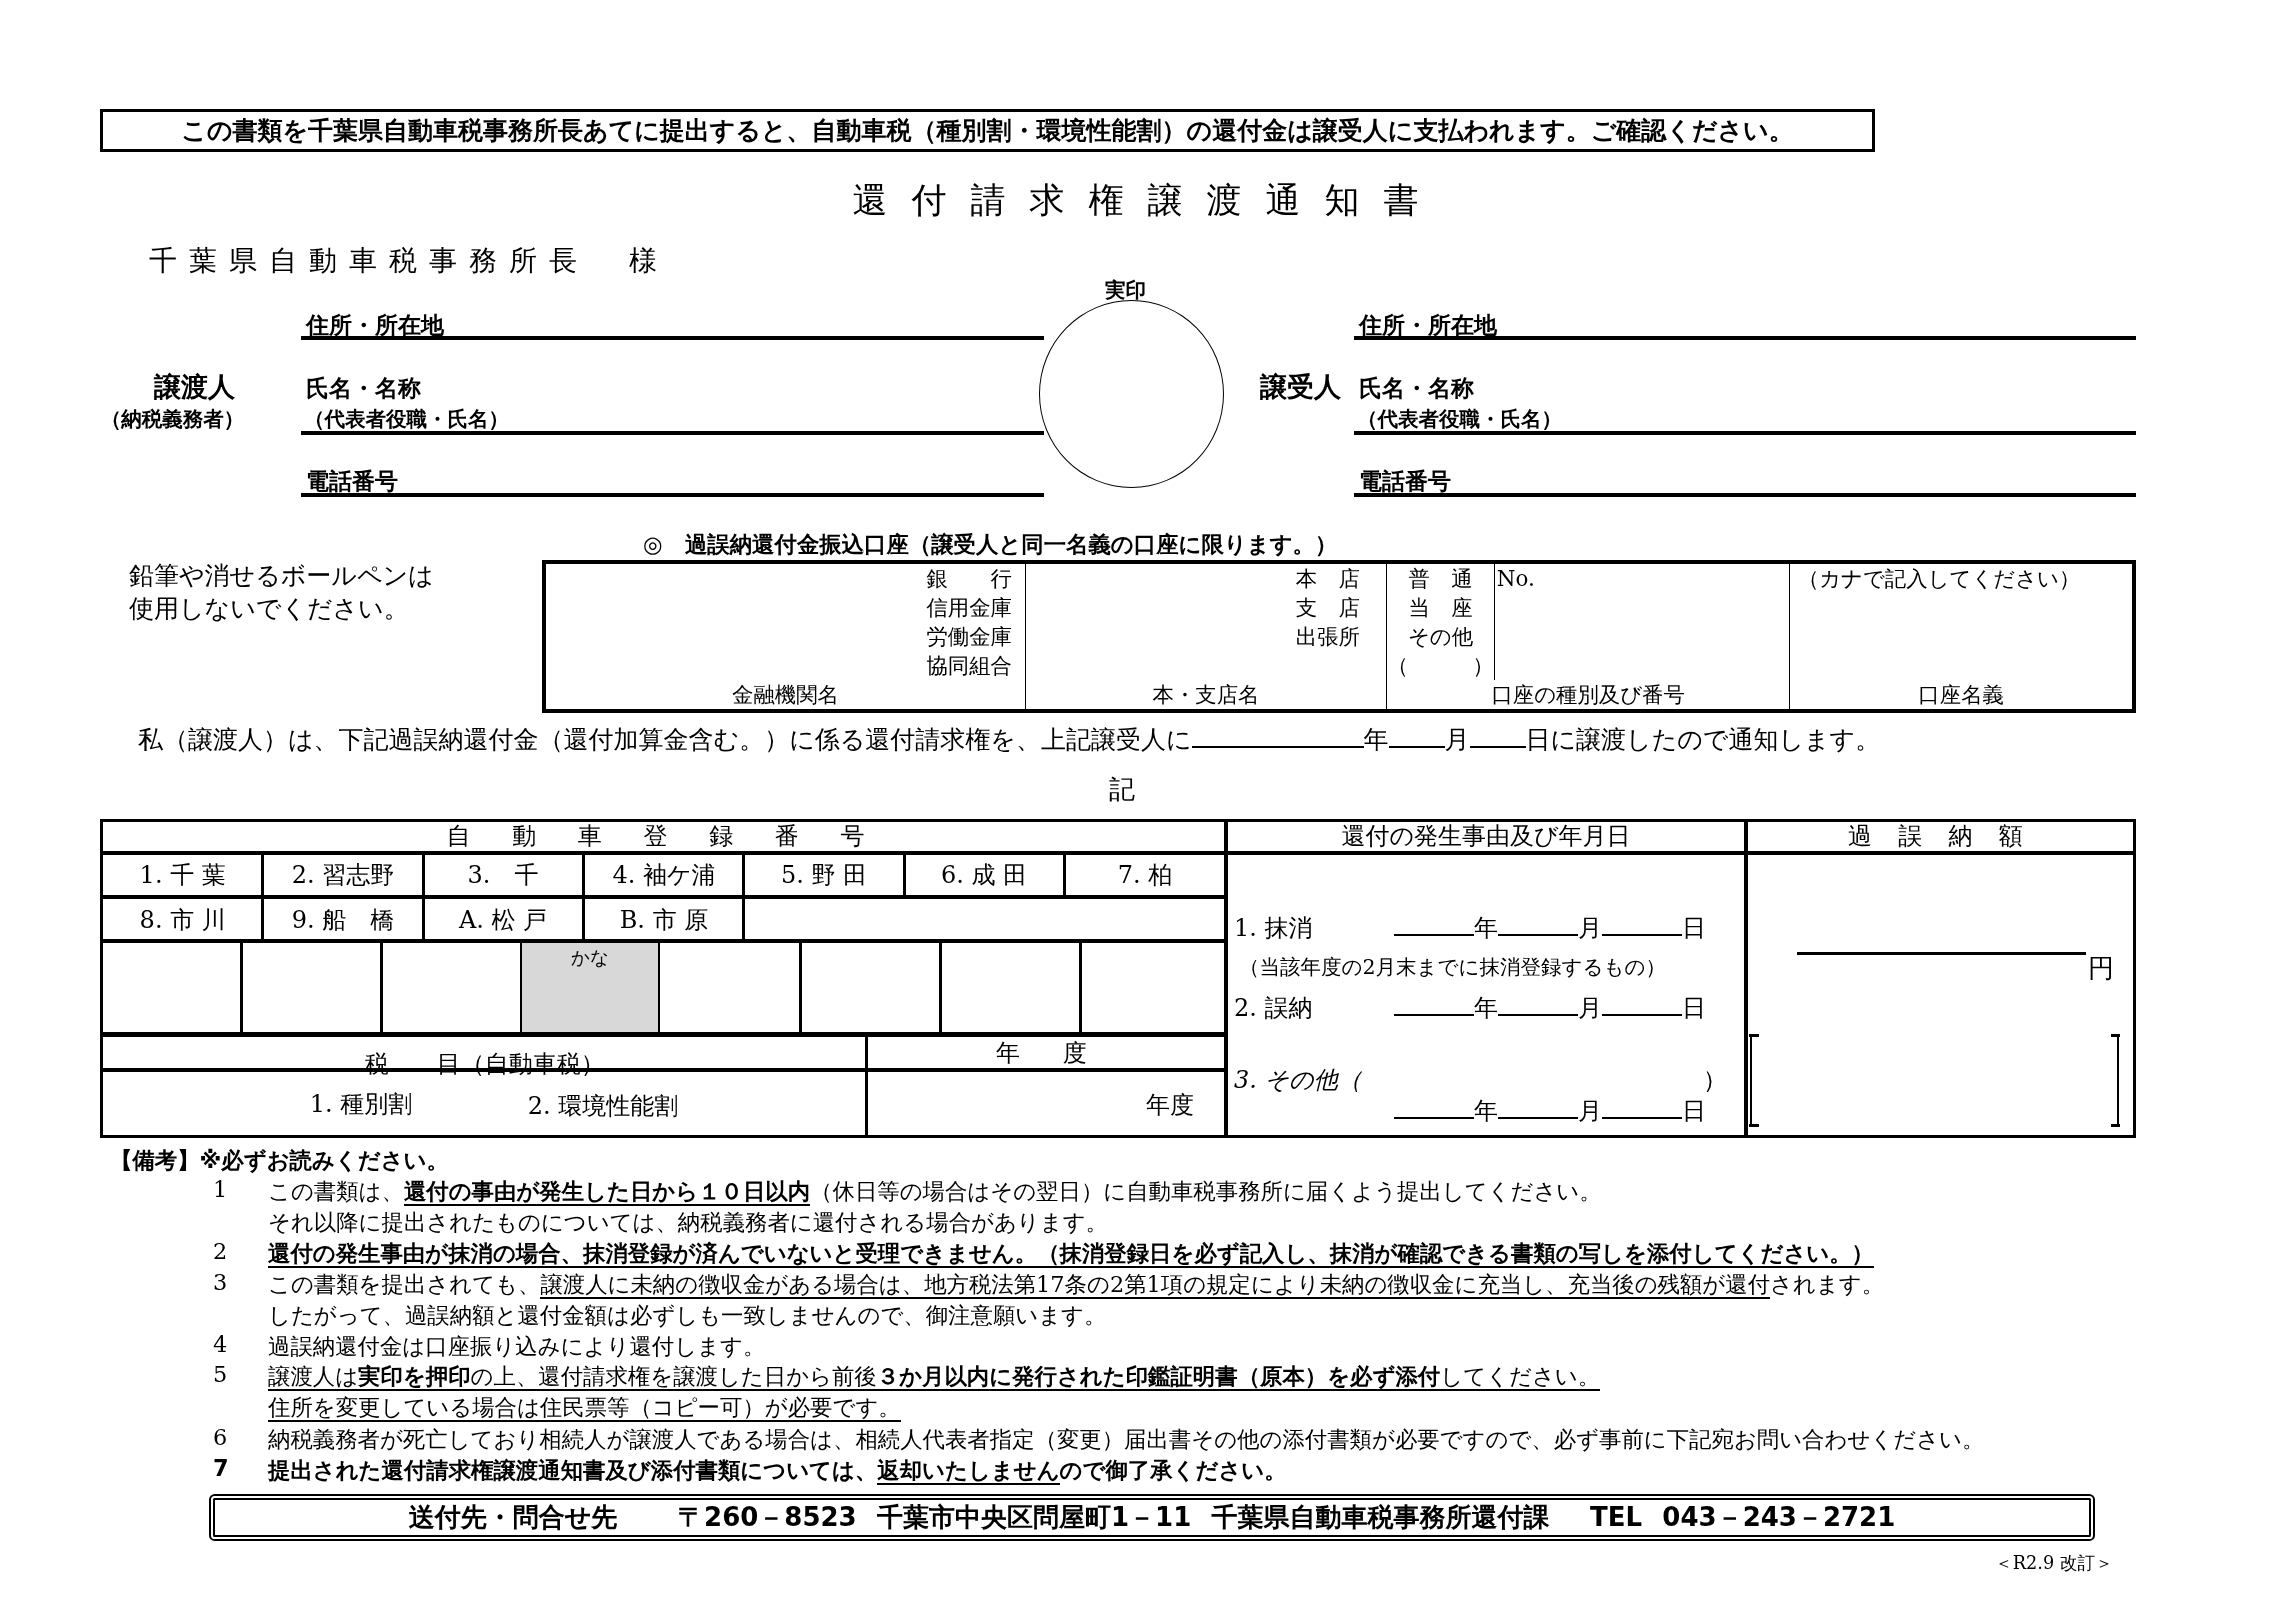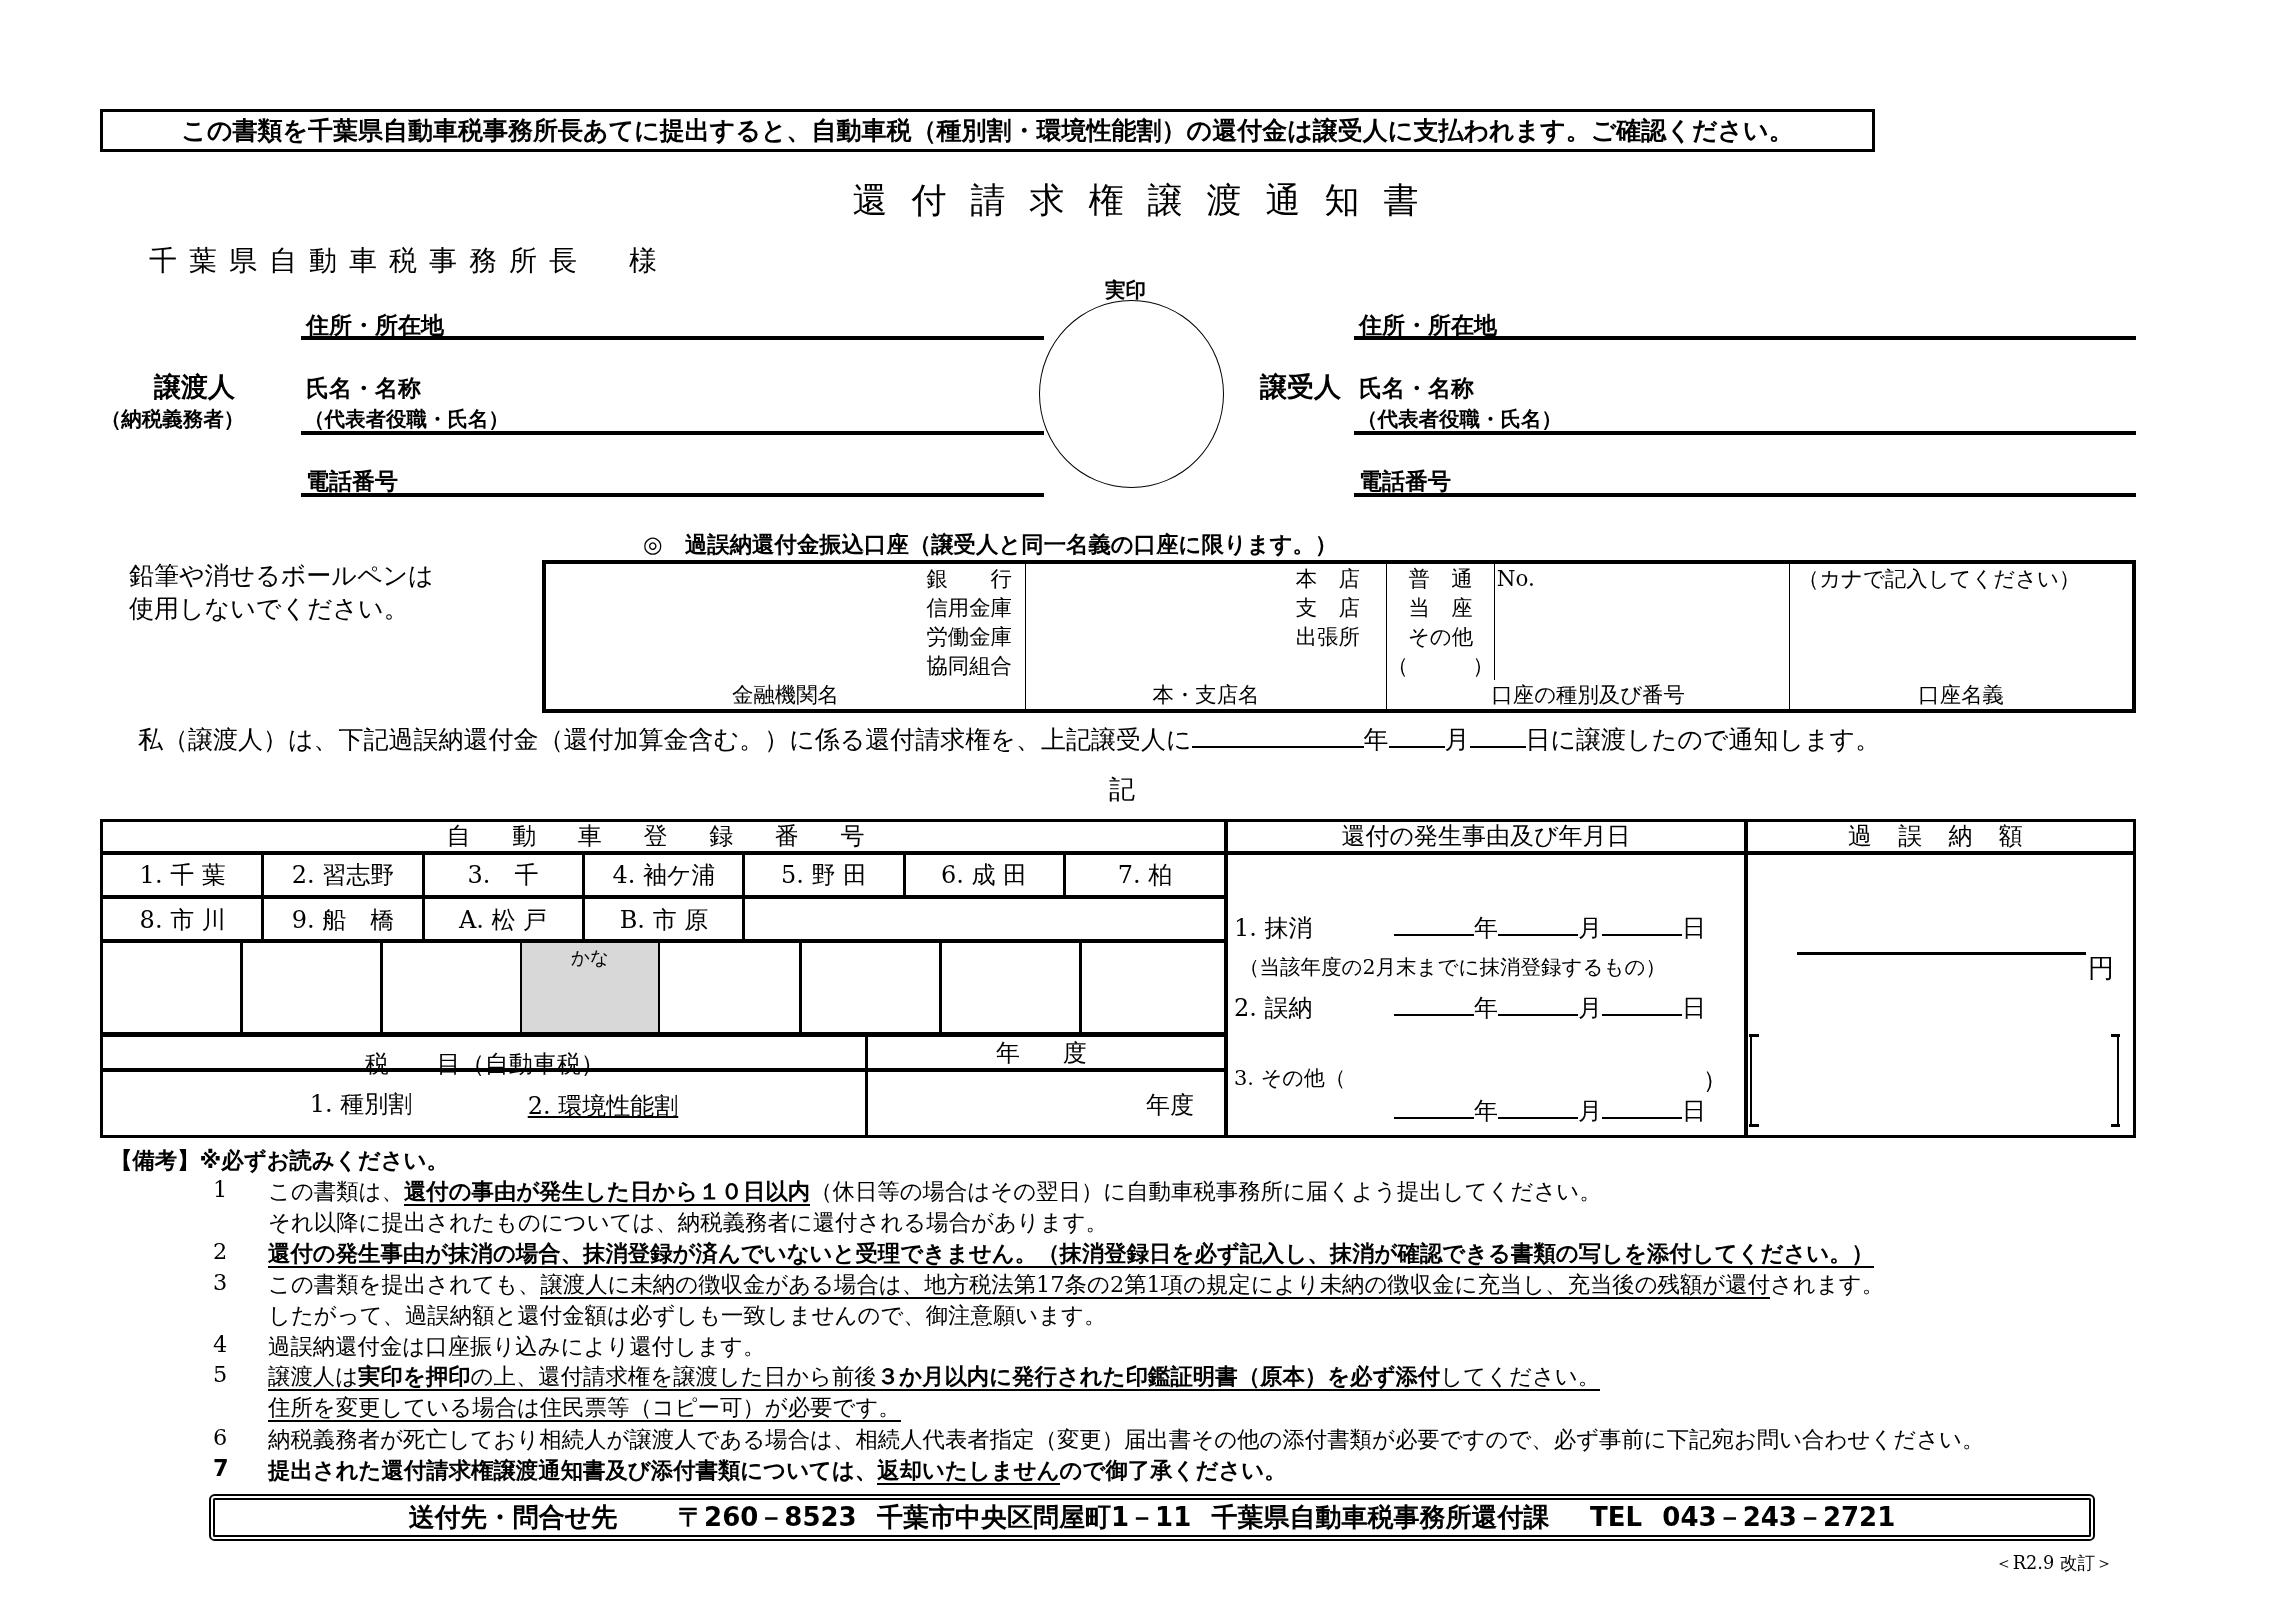--- a/index.html
+++ b/index.html
@@ -190,37 +190,37 @@
   <div style="position:absolute;left:702px;top:124px;width:137px;height:89px;"></div>
   <div style="position:absolute;left:842px;top:124px;width:137px;height:89px;"></div>
   <div style="position:absolute;left:982px;top:124px;width:143px;height:89px;"></div>
   <div class="hline" style="left:0;top:213px;width:1128px;height:4.7px;"></div>
 
   <div class="cell" style="left:3.7px;top:228px;width:762px;height:34px;">税　　目（自動車税）</div>
   <div class="vline" style="left:765px;top:217px;width:2.8px;height:102px;"></div>
   <div class="cell" style="left:768px;top:217px;width:356px;height:34px;letter-spacing:9.3px;">年　度</div>
   <div class="hline" style="left:0;top:249px;width:1128px;height:3.7px;"></div>
   <div class="cell" style="left:149px;top:253px;width:224px;height:64px;">1. 種別割</div>
-  <div class="cell" style="left:382px;top:253px;width:242px;height:68px;text-decoration:underline;">2. 環境性能割</div>
+  <div class="cell" style="left:382px;top:253px;width:242px;height:68px;">2. 環境性能割</div>
   <div style="position:absolute;left:768px;top:253px;width:356px;height:62px;">
     <span style="position:absolute;right:30px;top:17px;font-size:24px;">年度</span>
   </div>
 
   <div class="box" style="left:1124px;top:0;width:524px;height:319px;"></div>
   <div class="cell" style="left:1124px;top:0;width:524px;height:34px;">還付の発生事由及び年月日</div>
   <div class="hline" style="left:1124px;top:32px;width:524px;height:3.7px;"></div>
 
   <div style="position:absolute;left:1134px;top:93px;font-size:24px;white-space:nowrap;">
     <span>1. 抹消</span>
   </div>
   <div style="position:absolute;left:1139px;top:134px;font-size:20.5px;white-space:nowrap;">（当該年度の2月末までに抹消登録するもの）</div>
   <div style="position:absolute;left:1134px;top:173px;font-size:24px;">
     <span>2. 誤納</span>
   </div>
-  <div style="position:absolute;left:1134px;top:245px;font-size:21px;">
+  <div style="position:absolute;left:1134px;top:245px;font-size:24px;font-style:italic;">
     <span>3. その他（</span>
   </div>
   <div style="position:absolute;left:1603px;top:245px;font-size:24px;">）</div>
 
   <div style="position:absolute;left:1294px;top:93px;font-size:24px;white-space:nowrap;">
     <span class="blank" style="width:80px"></span><span>年</span><span class="blank" style="width:80px"></span><span>月</span><span class="blank" style="width:80px"></span><span>日</span>
   </div>
   <div style="position:absolute;left:1294px;top:173px;font-size:24px;white-space:nowrap;">
     <span class="blank" style="width:80px"></span><span>年</span><span class="blank" style="width:80px"></span><span>月</span><span class="blank" style="width:80px"></span><span>日</span>
   </div>

